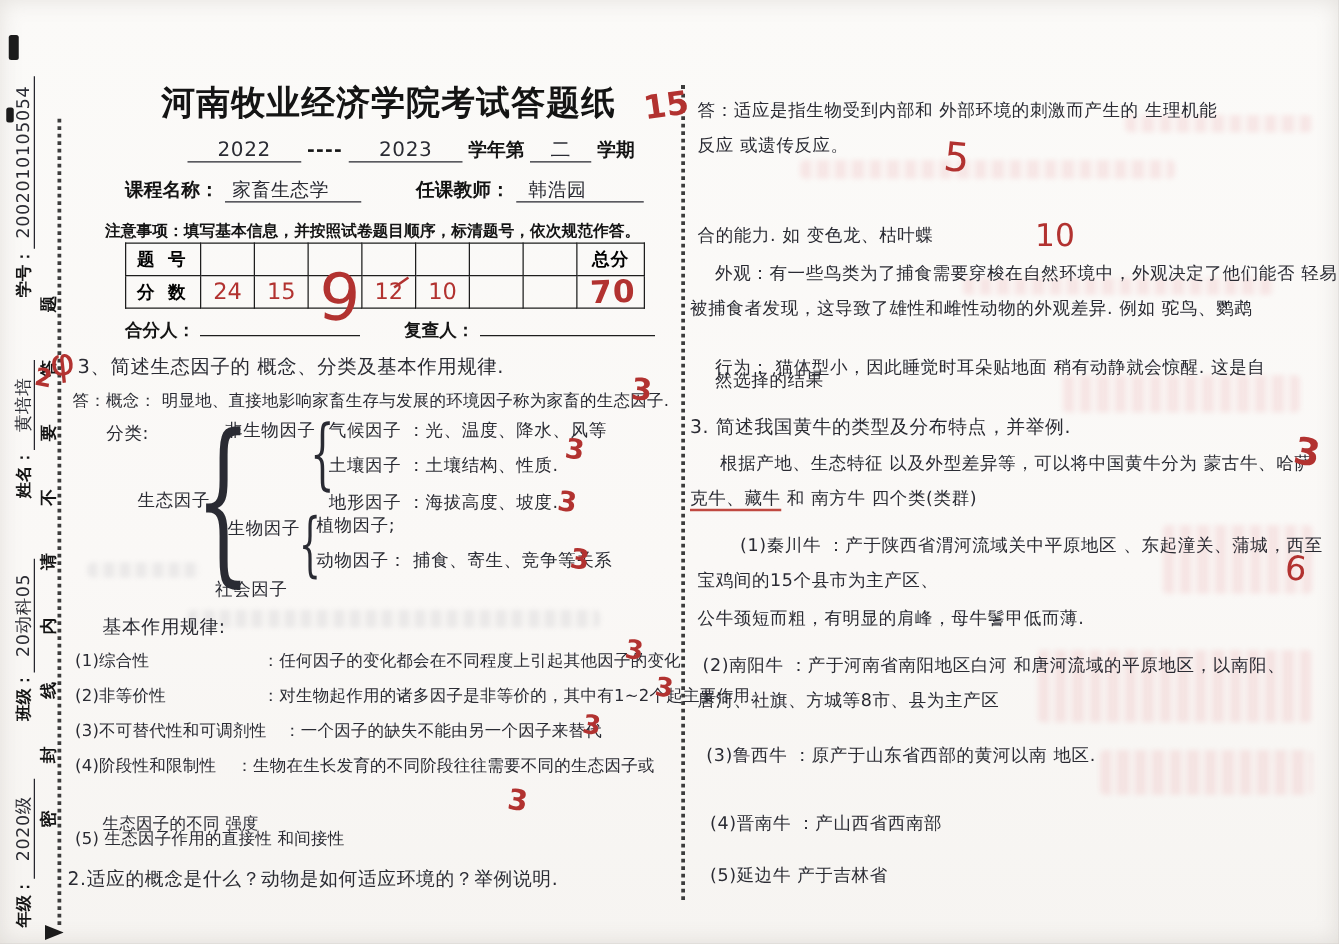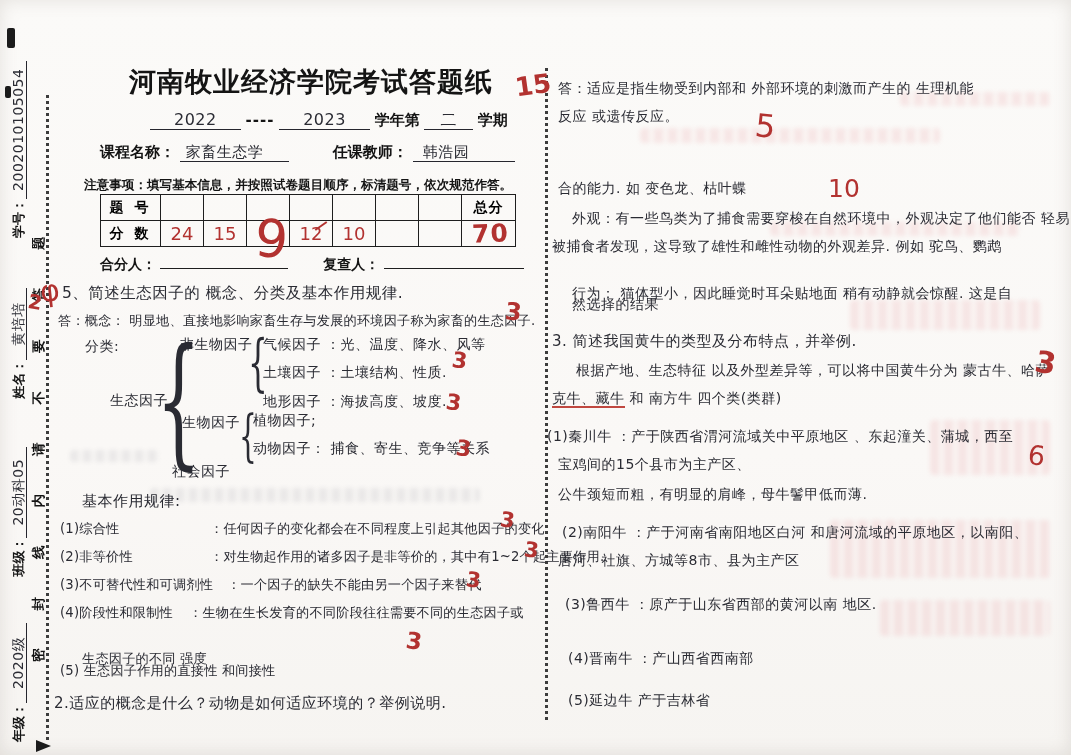--- a/index.html
+++ b/index.html
@@ -132,21 +132,21 @@
   <div class="line" style="left:100px;top:254px;font-size:14px;">
     <span class="print">合分人：</span>
     <span class="uln" style="width:128px;"></span>
     <span style="display:inline-block;width:26px;"></span>
     <span class="print">复查人：</span>
     <span class="uln" style="width:140px;"></span>
   </div>
 
   <div class="mark" style="left:28px;top:292px;font-size:20px;transform:rotate(10deg);">2</div>
   <div class="mark" style="left:40px;top:276px;font-size:30px;transform:rotate(-6deg);font-weight:normal;">φ</div>
-  <div class="line hw" style="left:62px;top:283px;font-size:15.5px;">5、简述生态因子的 概念、分类及基本作用规律.</div>
+  <div class="line hw" style="left:62px;top:283px;font-size:15.5px;">3、简述生态因子的 概念、分类及基本作用规律.</div>
   <div class="line hw-sm" style="left:58px;top:312px;">答：概念： 明显地、直接地影响家畜生存与发展的环境因子称为家畜的生态因子.</div>
   <div class="mark" style="left:505px;top:300px;font-size:24px;transform:rotate(6deg);">3</div>
 
   <div class="line hw" style="left:85px;top:338px;">分类:</div>
   <div class="line hw" style="left:110px;top:392px;">生态因子</div>
   <div class="brace" style="left:156px;top:330px;font-size:142px;">{</div>
   <div class="line hw" style="left:180px;top:336px;">非生物因子</div>
   <div class="brace" style="left:248px;top:332px;font-size:62px;">{</div>
   <div class="line hw" style="left:263px;top:336px;">气候因子 ：光、温度、降水、风等</div>
   <div class="line hw" style="left:263px;top:364px;">土壤因子 ：土壤结构、性质.</div>
@@ -191,21 +191,21 @@
   <div class="line hw" style="left:552px;top:238px;">被捕食者发现，这导致了雄性和雌性动物的外观差异. 例如 驼鸟、鹦鹉</div>
   <div class="line hw" style="left:572px;top:268px;margin-top:17px;">行为： 猫体型小，因此睡觉时耳朵贴地面 稍有动静就会惊醒. 这是自</div>
   <div class="line hw" style="left:572px;top:296px;">然选择的结果</div>
 
   <div class="line hw" style="left:552px;top:332px;font-size:15px;">3. 简述我国黄牛的类型及分布特点，并举例.</div>
   <div class="line hw" style="left:576px;top:362px;">根据产地、生态特征 以及外型差异等，可以将中国黄牛分为 蒙古牛、哈萨</div>
   <div class="mark" style="left:1035px;top:348px;font-size:30px;transform:rotate(10deg);">3</div>
   <div class="line hw" style="left:552px;top:390px;">
     <span class="ru">克牛、藏牛</span><span> 和 南方牛 四个类(类群)</span>
   </div>
-  <div class="line hw" style="left:547px;top:428px;">(1)秦川牛 ：产于陕西省渭河流域关中平原地区 、东起潼关、蒲城，西至</div>
+  <div class="line hw" style="left:592px;top:428px;">(1)秦川牛 ：产于陕西省渭河流域关中平原地区 、东起潼关、蒲城，西至</div>
   <div class="line hw" style="left:558px;top:456px;">宝鸡间的15个县市为主产区、</div>
   <div class="mark" style="left:1028px;top:442px;font-size:27px;font-weight:normal;transform:rotate(6deg);">6</div>
   <div class="line hw" style="left:558px;top:486px;">公牛颈短而粗，有明显的肩峰，母牛鬐甲低而薄.</div>
   <div class="line hw" style="left:562px;top:524px;">(2)南阳牛 ：产于河南省南阳地区白河 和唐河流域的平原地区，以南阳、</div>
   <div class="line hw" style="left:558px;top:552px;">唐河、社旗、方城等8市、县为主产区</div>
   <div class="line hw" style="left:565px;top:596px;">(3)鲁西牛 ：原产于山东省西部的黄河以南 地区.</div>
   <div class="line hw" style="left:568px;top:650px;">(4)晋南牛 ：产山西省西南部</div>
   <div class="line hw" style="left:568px;top:692px;">(5)延边牛   产于吉林省</div>
 
 </div>

